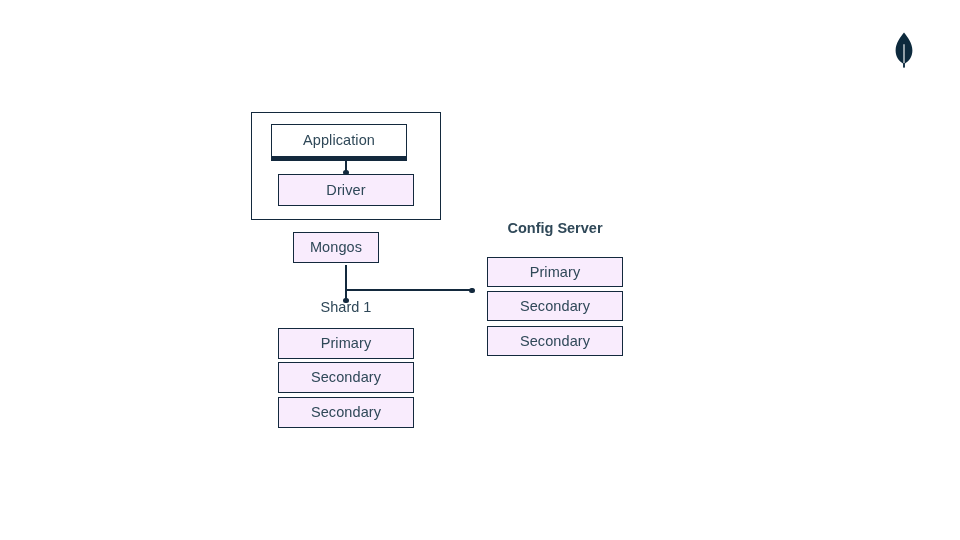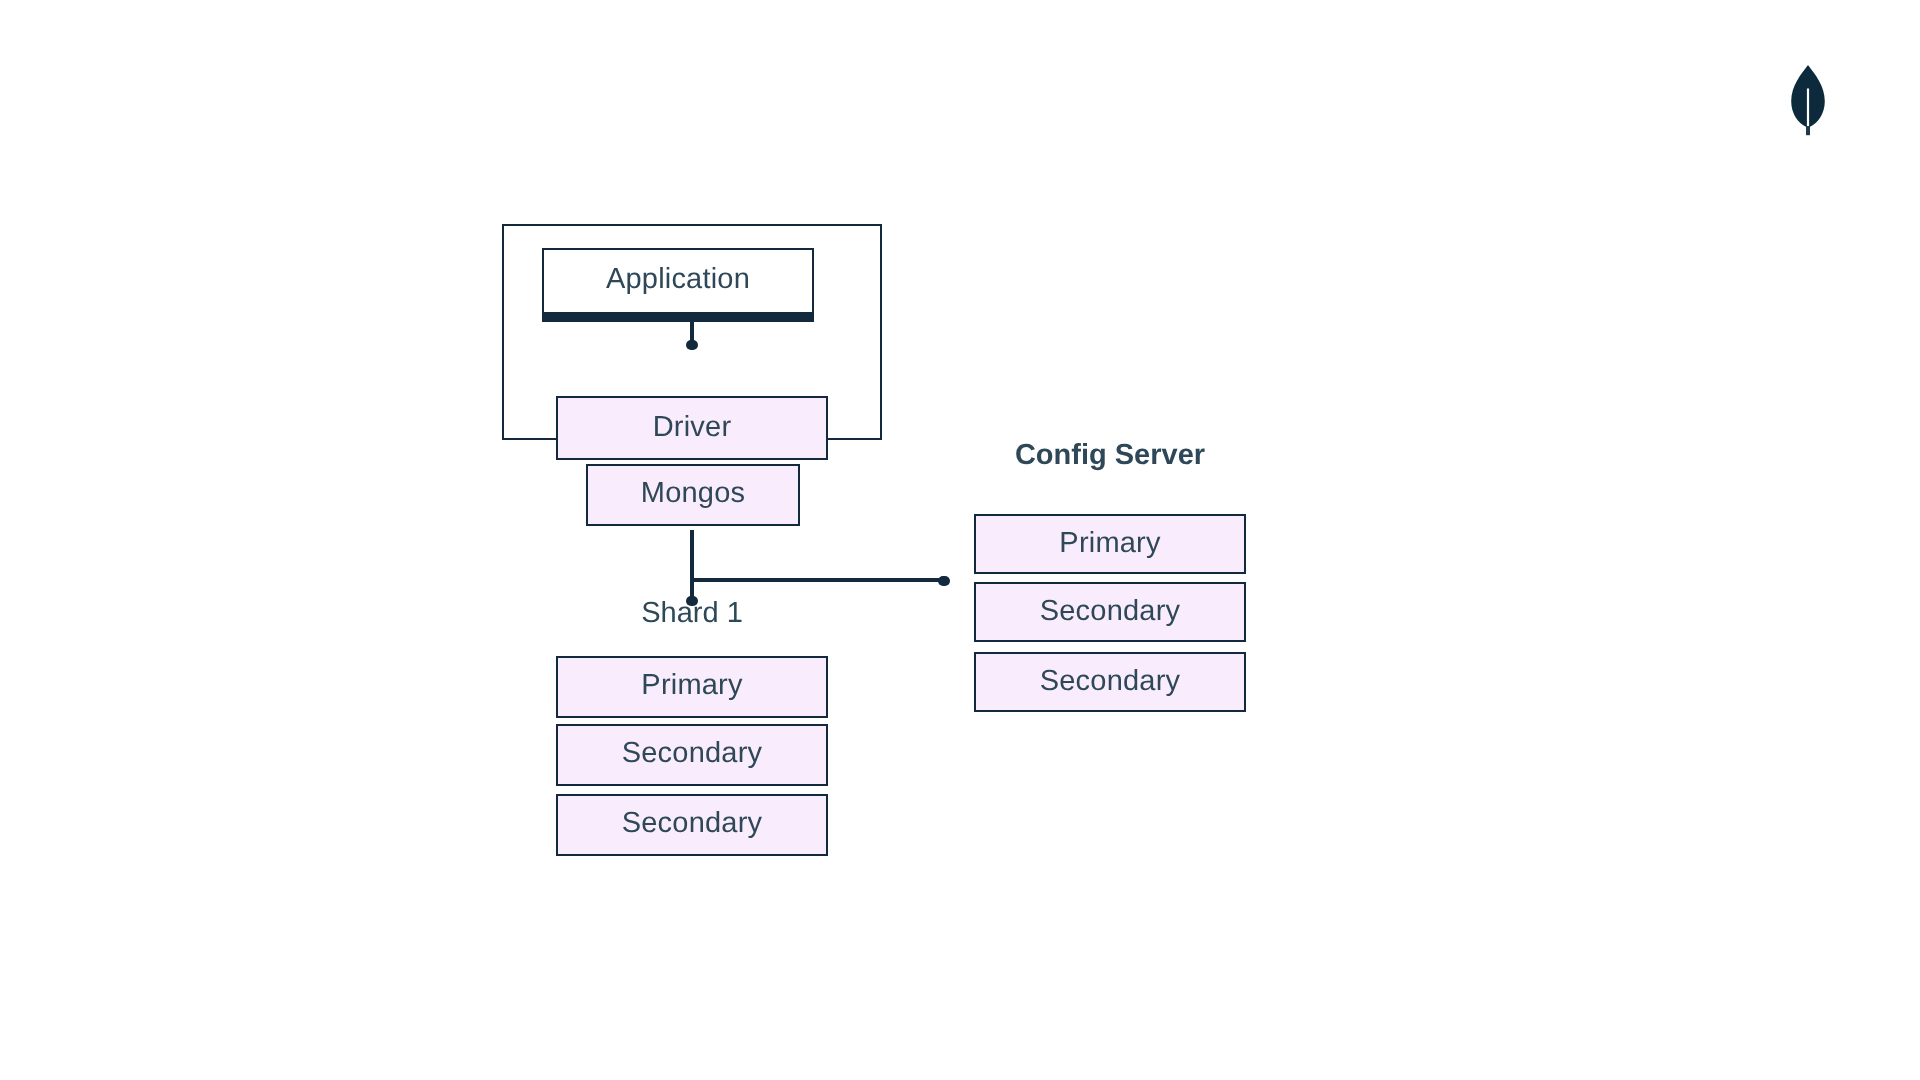--- a/index.html
+++ b/index.html
@@ -108,25 +108,25 @@
 
   <div class="group-box" style="left:251px; top:112px; width:190px; height:108px;"></div>
 
   <div class="node app" style="left:271px; top:124px; width:136px; height:33px;">
     <span>Application</span>
   </div>
 
   <div class="conn-v" style="left:345.2px; top:160px; height:13px;"></div>
   <div class="endpoint-dot" style="left:343.2px; top:169.5px;"></div>
 
-  <div class="node" style="left:278px; top:174px; width:136px; height:32px;margin-top:24px;">
+  <div class="node" style="left:278px; top:174px; width:136px; height:32px;">
     <span>Driver</span>
   </div>
 
-  <div class="node" style="left:293px; top:232px; width:107px; height:31px;">
+  <div class="node" style="left:293px; top:232px; width:86px; height:31px;">
     <span>Mongos</span>
   </div>
 
   <div class="conn-v" style="left:345.2px; top:265px; height:36px;"></div>
   <div class="endpoint-dot" style="left:343.2px; top:297.5px;"></div>
 
   <div class="conn-h" style="left:346px; top:289.4px; width:126px;"></div>
   <div class="endpoint-dot" style="left:469px; top:287.5px;"></div>
 
   <div class="caption" style="left:485px; top:221px; width:140px;font-weight:bold;">Config Server</div>

